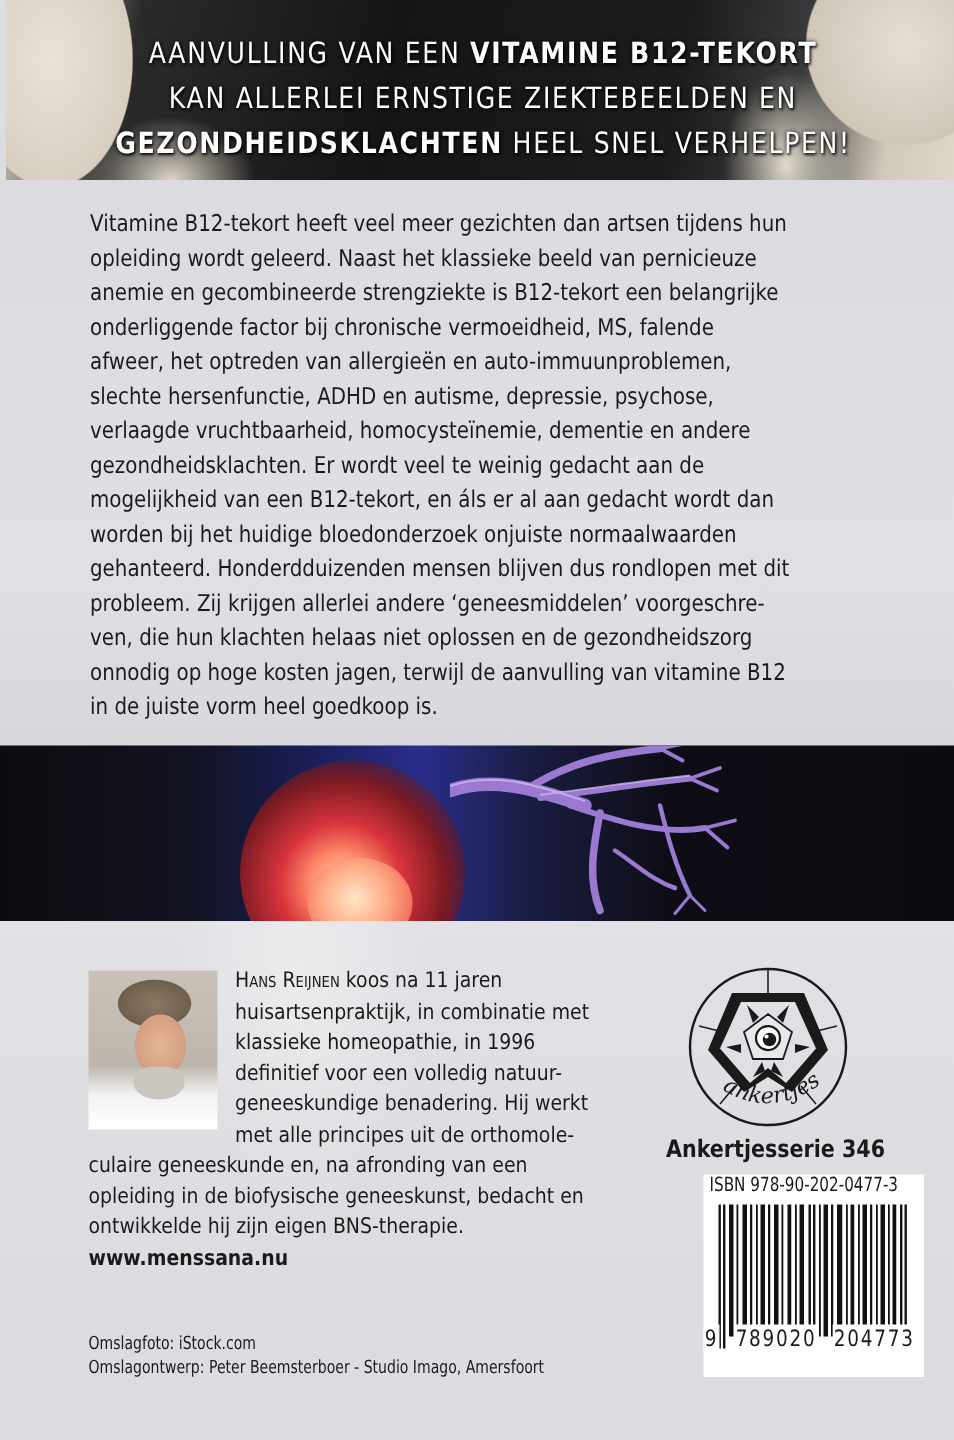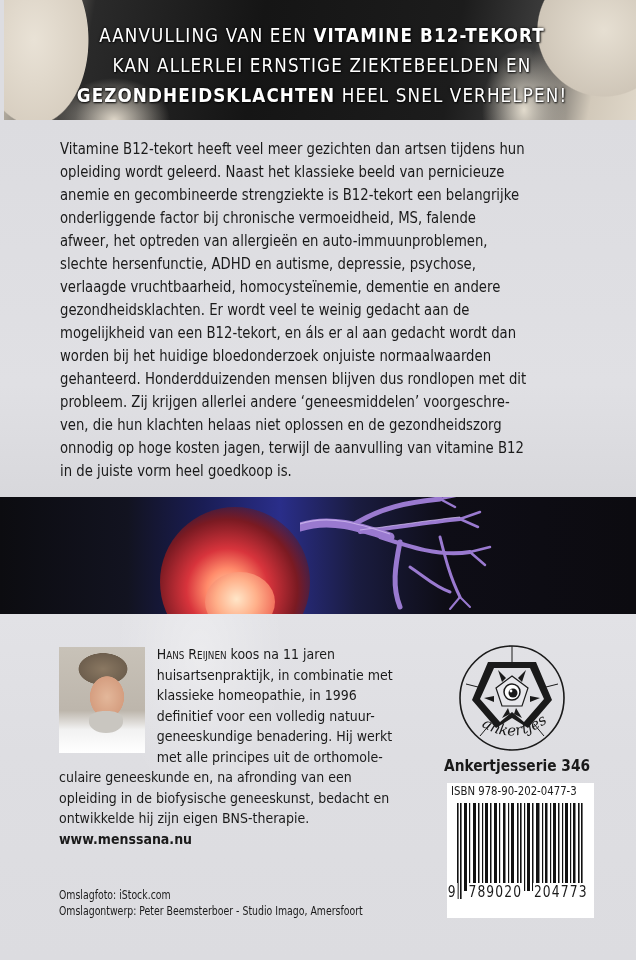--- a/index.html
+++ b/index.html
@@ -89,21 +89,21 @@
   .logo {
     position: absolute; left: 458px; top: 644px; width: 108px; height: 108px;
   }
   .series {
     position: absolute; left: 444px; top: 756px; width: 160px;
     font-size: 16px; font-weight: bold; color: #1a1a1a;
     font-family: "DejaVu Sans", sans-serif;
     transform: scaleX(0.86); transform-origin: left top; white-space: nowrap;
   }
   .isbn-box {
-    position: absolute; left: 447px; top: 783px; width: 147px; height: 135px;
+    position: absolute; left: 469px; top: 783px; width: 147px; height: 135px;
     background: #ffffff;
   }
   .isbn-label {
     position: absolute; left: 4px; top: 0px; font-size: 13px; color: #1a1a1a;
     font-family: "DejaVu Sans", sans-serif; white-space: nowrap;
     transform: scaleX(0.78); transform-origin: left top;
   }
   .barcode { position: absolute; left: 0; top: 18px; width: 147px; height: 114px; }
   .barcode-digits {
     position: absolute; left: 0; top: 100px; width: 147px; font-size: 15px;

